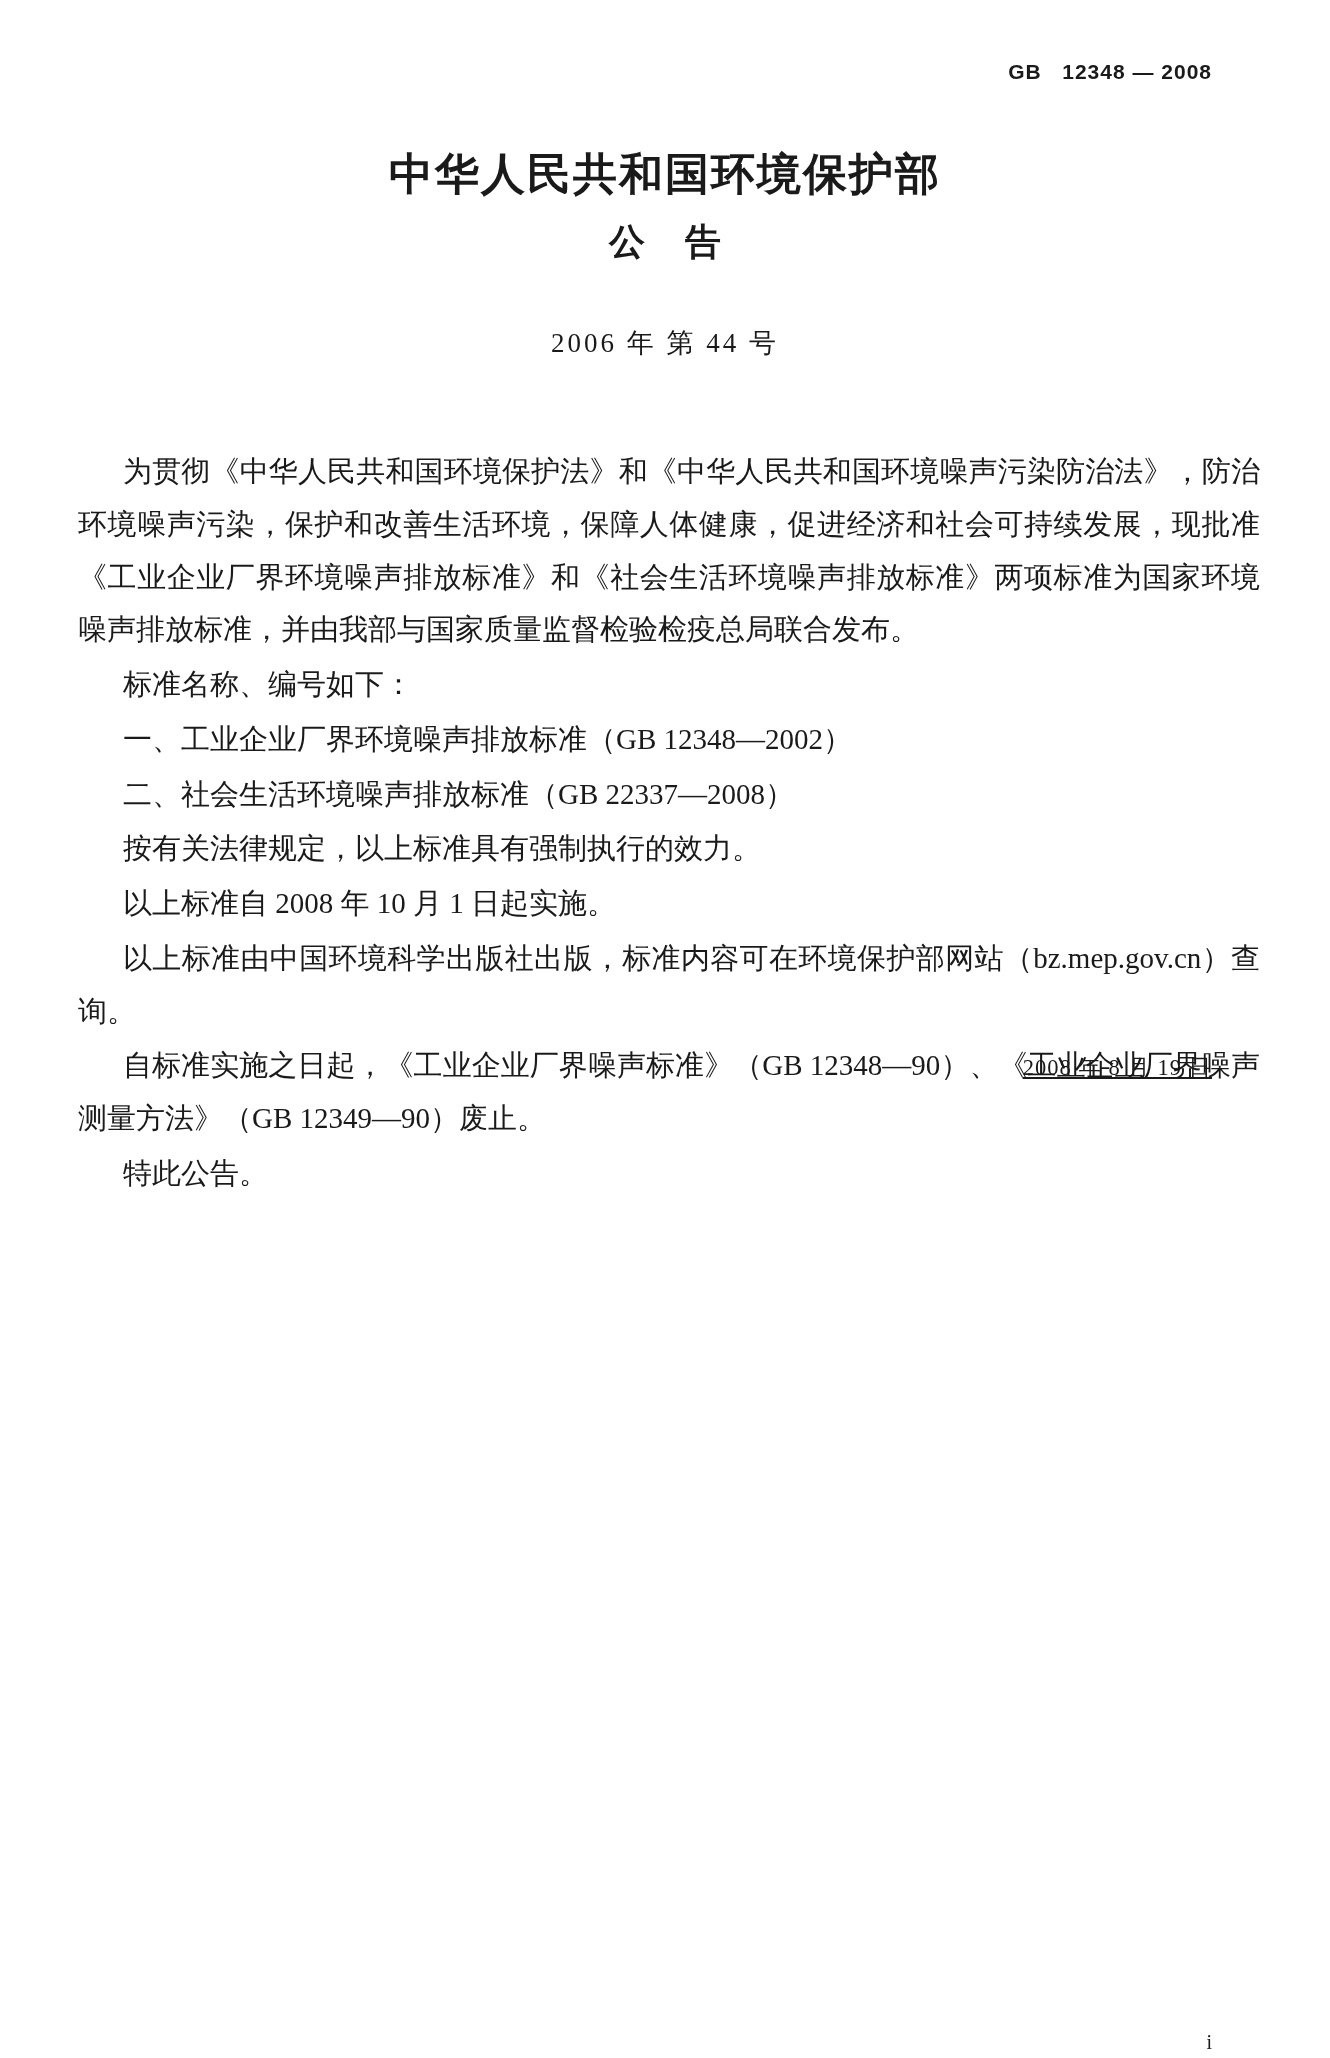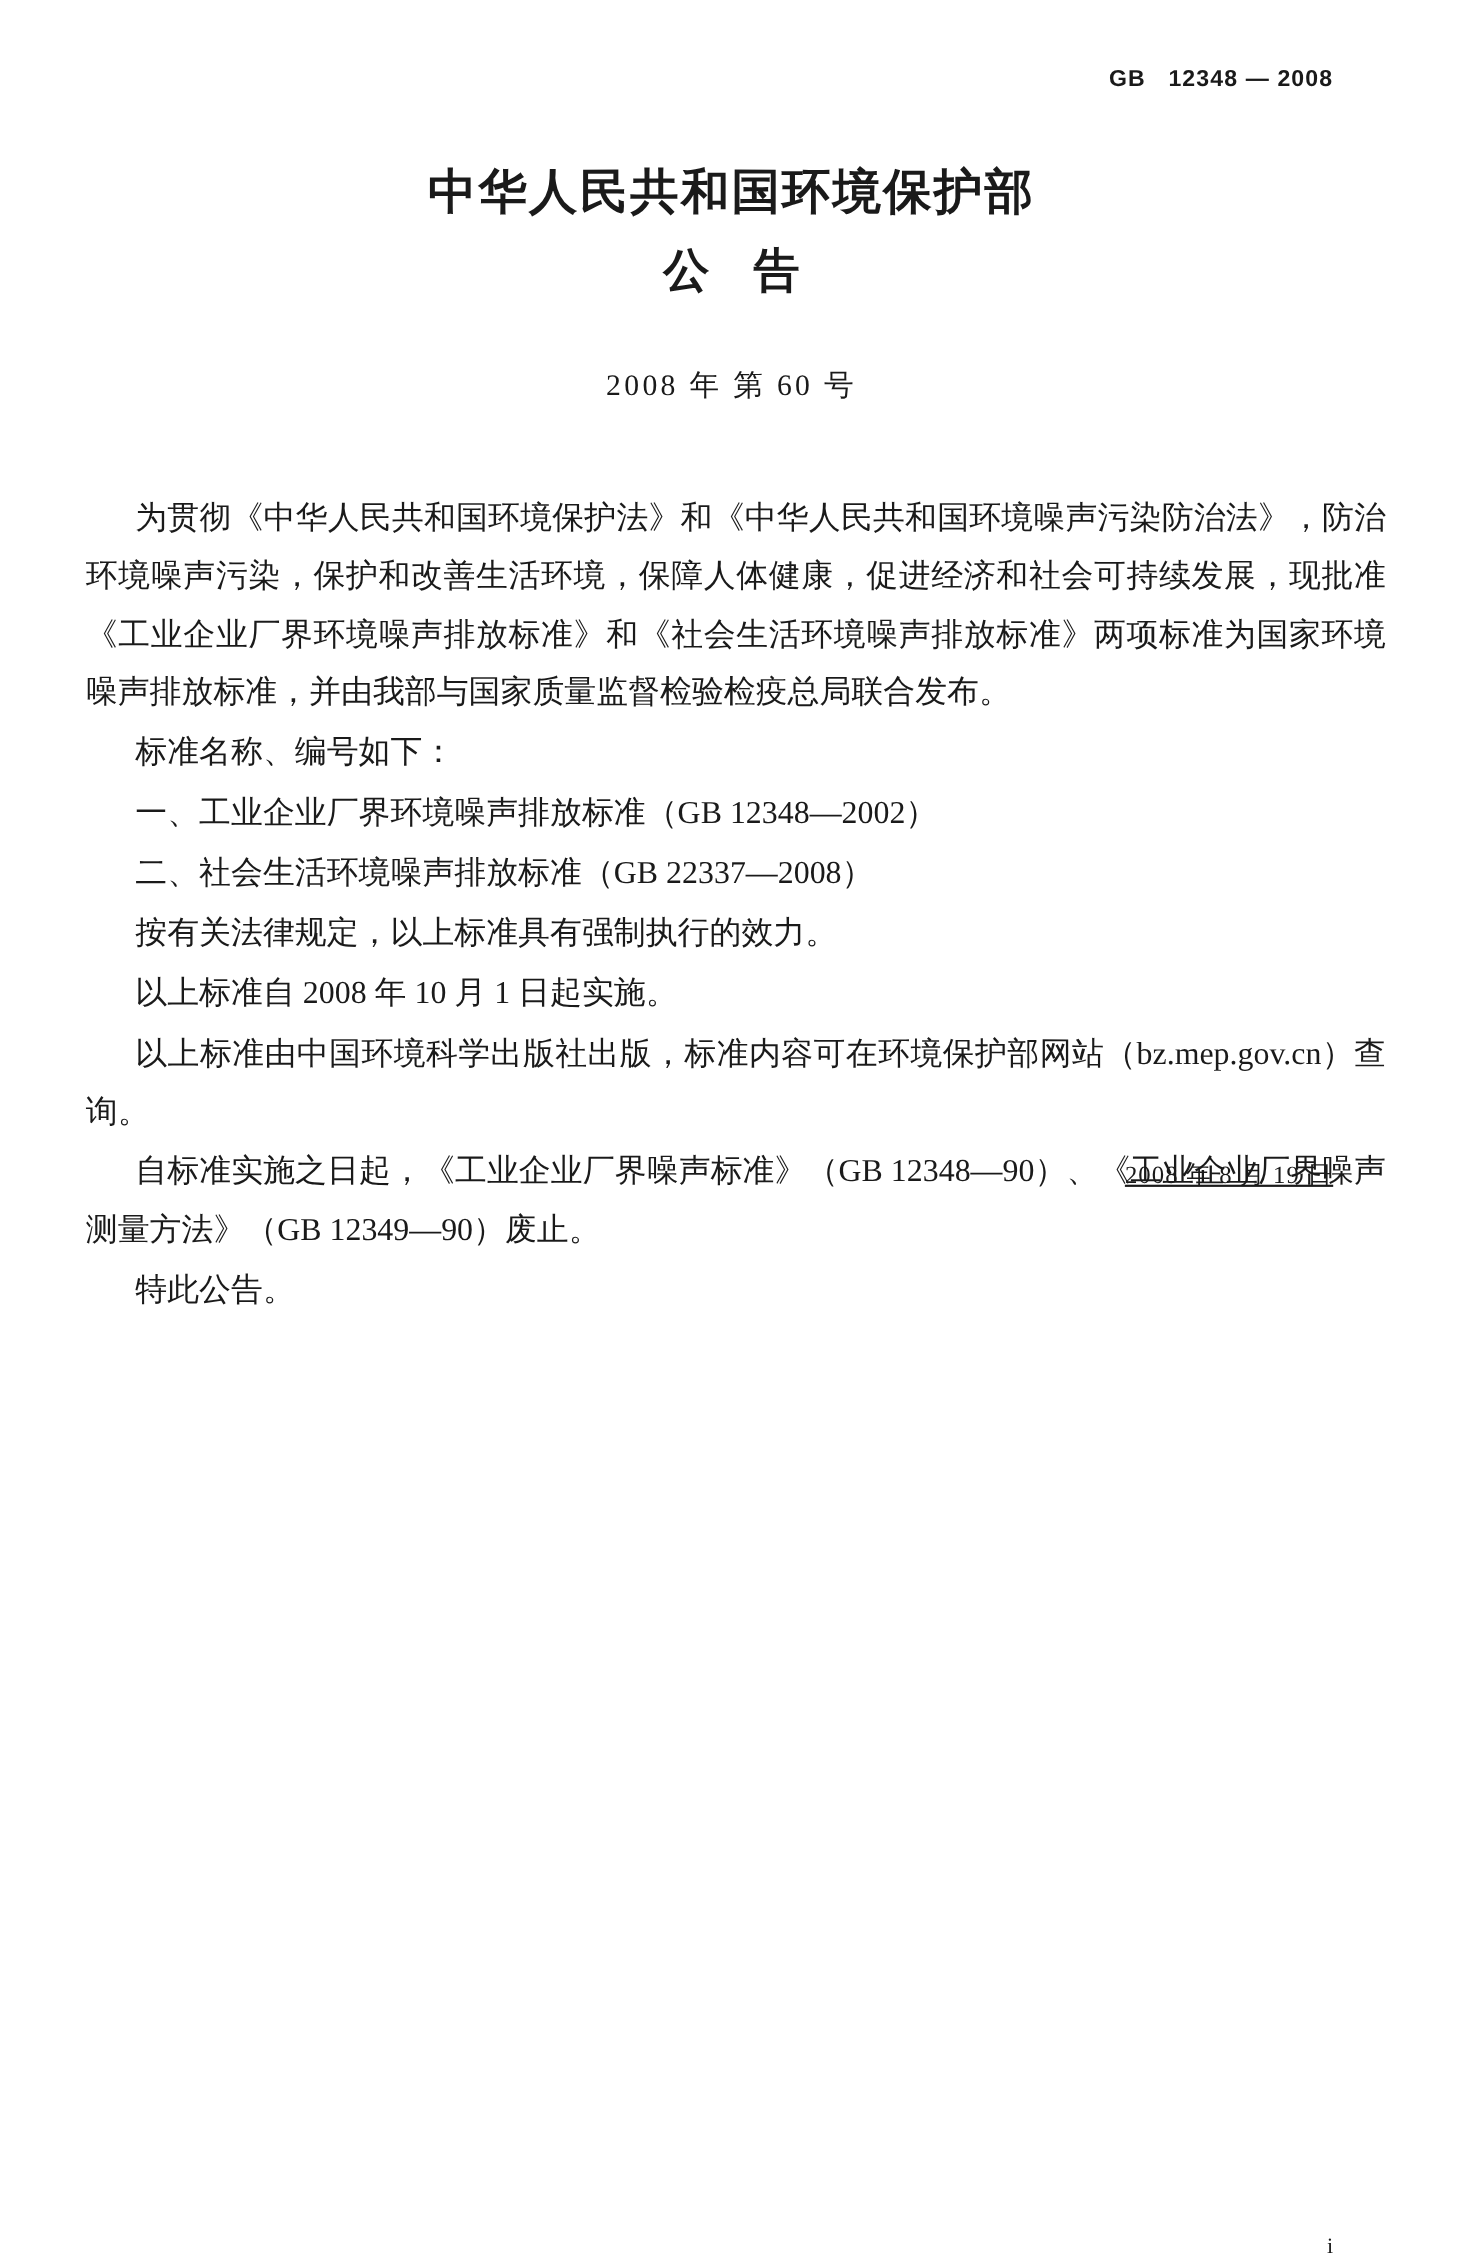--- a/index.html
+++ b/index.html
@@ -41,21 +41,21 @@
     text-align: center;
   }
   .org-title {
     font-size: 44px;
     font-weight: 600;
     letter-spacing: 2px;
     line-height: 1.35;
     font-family: "Liberation Serif", "DejaVu Serif", serif;
   }
   .doc-type {
-    font-size: 42px;
+    font-size: 36px;
     font-weight: 600;
     letter-spacing: 40px;
     padding-left: 40px;
     margin-top: 14px;
     font-family: "Liberation Serif", "DejaVu Serif", serif;
   }
   .doc-number {
     margin-top: 58px;
     font-size: 27px;
     letter-spacing: 3px;
@@ -96,21 +96,21 @@
 </head>
 <body>
 
 <div class="page">
 
   <div class="header-code">GB   12348 — 2008</div>
 
   <div class="title-block">
     <div class="org-title">中华人民共和国环境保护部</div>
     <div class="doc-type">公告</div>
-    <div class="doc-number">2008 年    第 60 号</div>
+    <div class="doc-number">2006 年    第 44 号</div>
   </div>
 
   <div class="body-block">
     <p class="p indent">为贯彻《中华人民共和国环境保护法》和《中华人民共和国环境噪声污染防治法》，防治环境噪声污染，保护和改善生活环境，保障人体健康，促进经济和社会可持续发展，现批准《工业企业厂界环境噪声排放标准》和《社会生活环境噪声排放标准》两项标准为国家环境噪声排放标准，并由我部与国家质量监督检验检疫总局联合发布。</p>
     <p class="p indent">标准名称、编号如下：</p>
     <p class="p indent">一、工业企业厂界环境噪声排放标准（GB 12348—2002）</p>
     <p class="p indent">二、社会生活环境噪声排放标准（GB 22337—2008）</p>
     <p class="p indent">按有关法律规定，以上标准具有强制执行的效力。</p>
     <p class="p indent">以上标准自 2008 年 10 月 1 日起实施。</p>
     <p class="p indent">以上标准由中国环境科学出版社出版，标准内容可在环境保护部网站（bz.mep.gov.cn）查询。</p>

